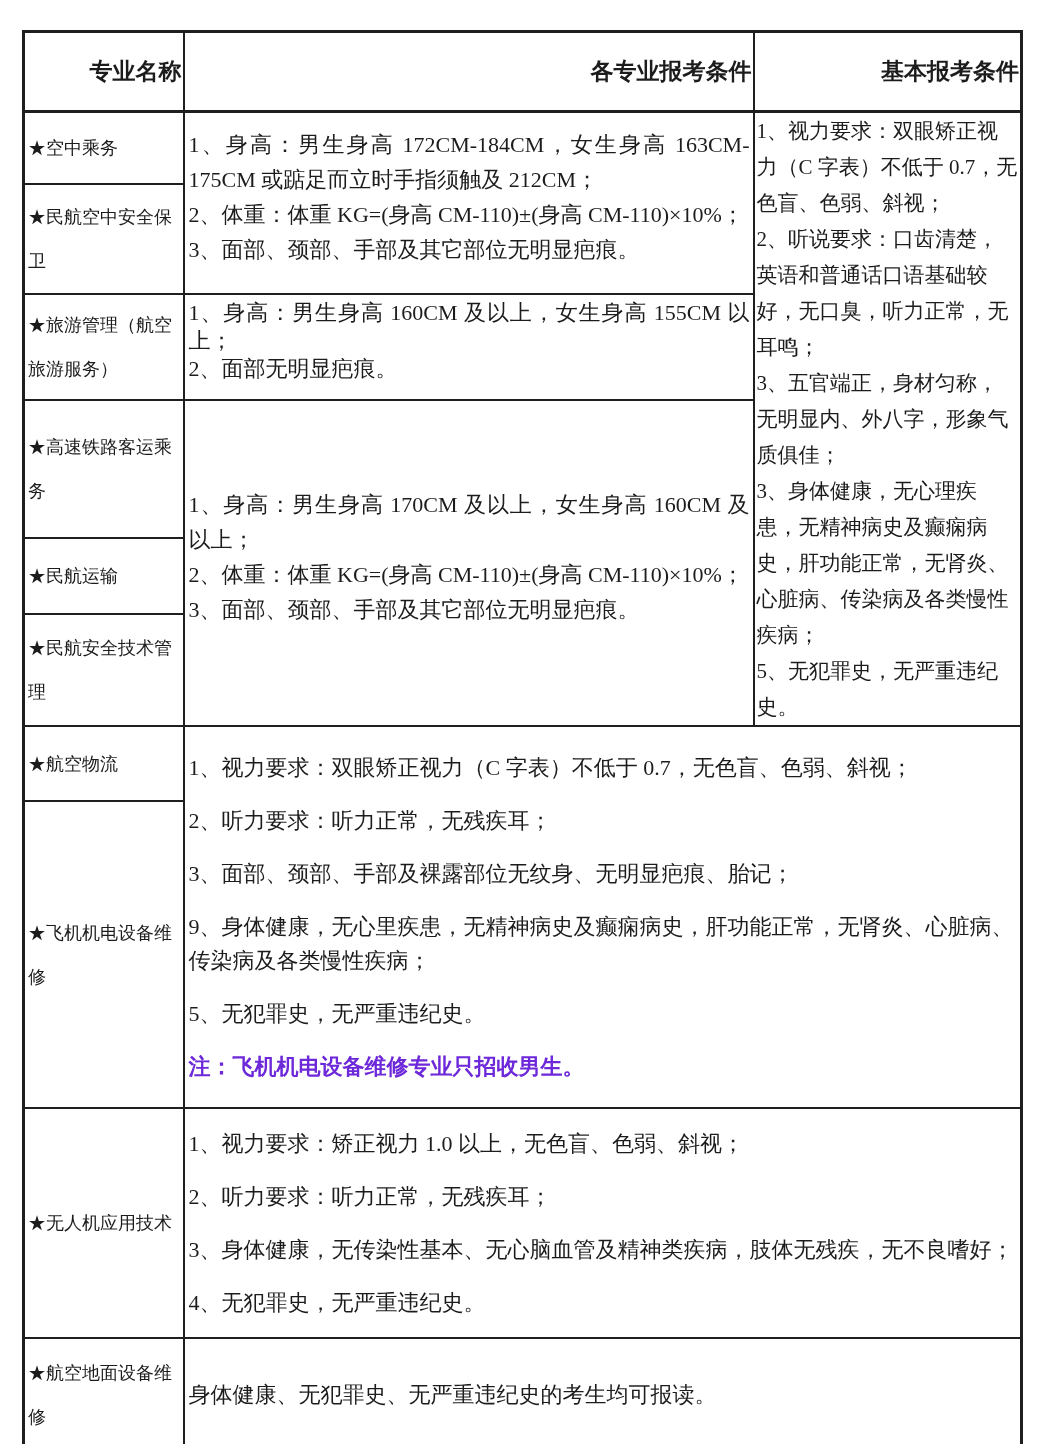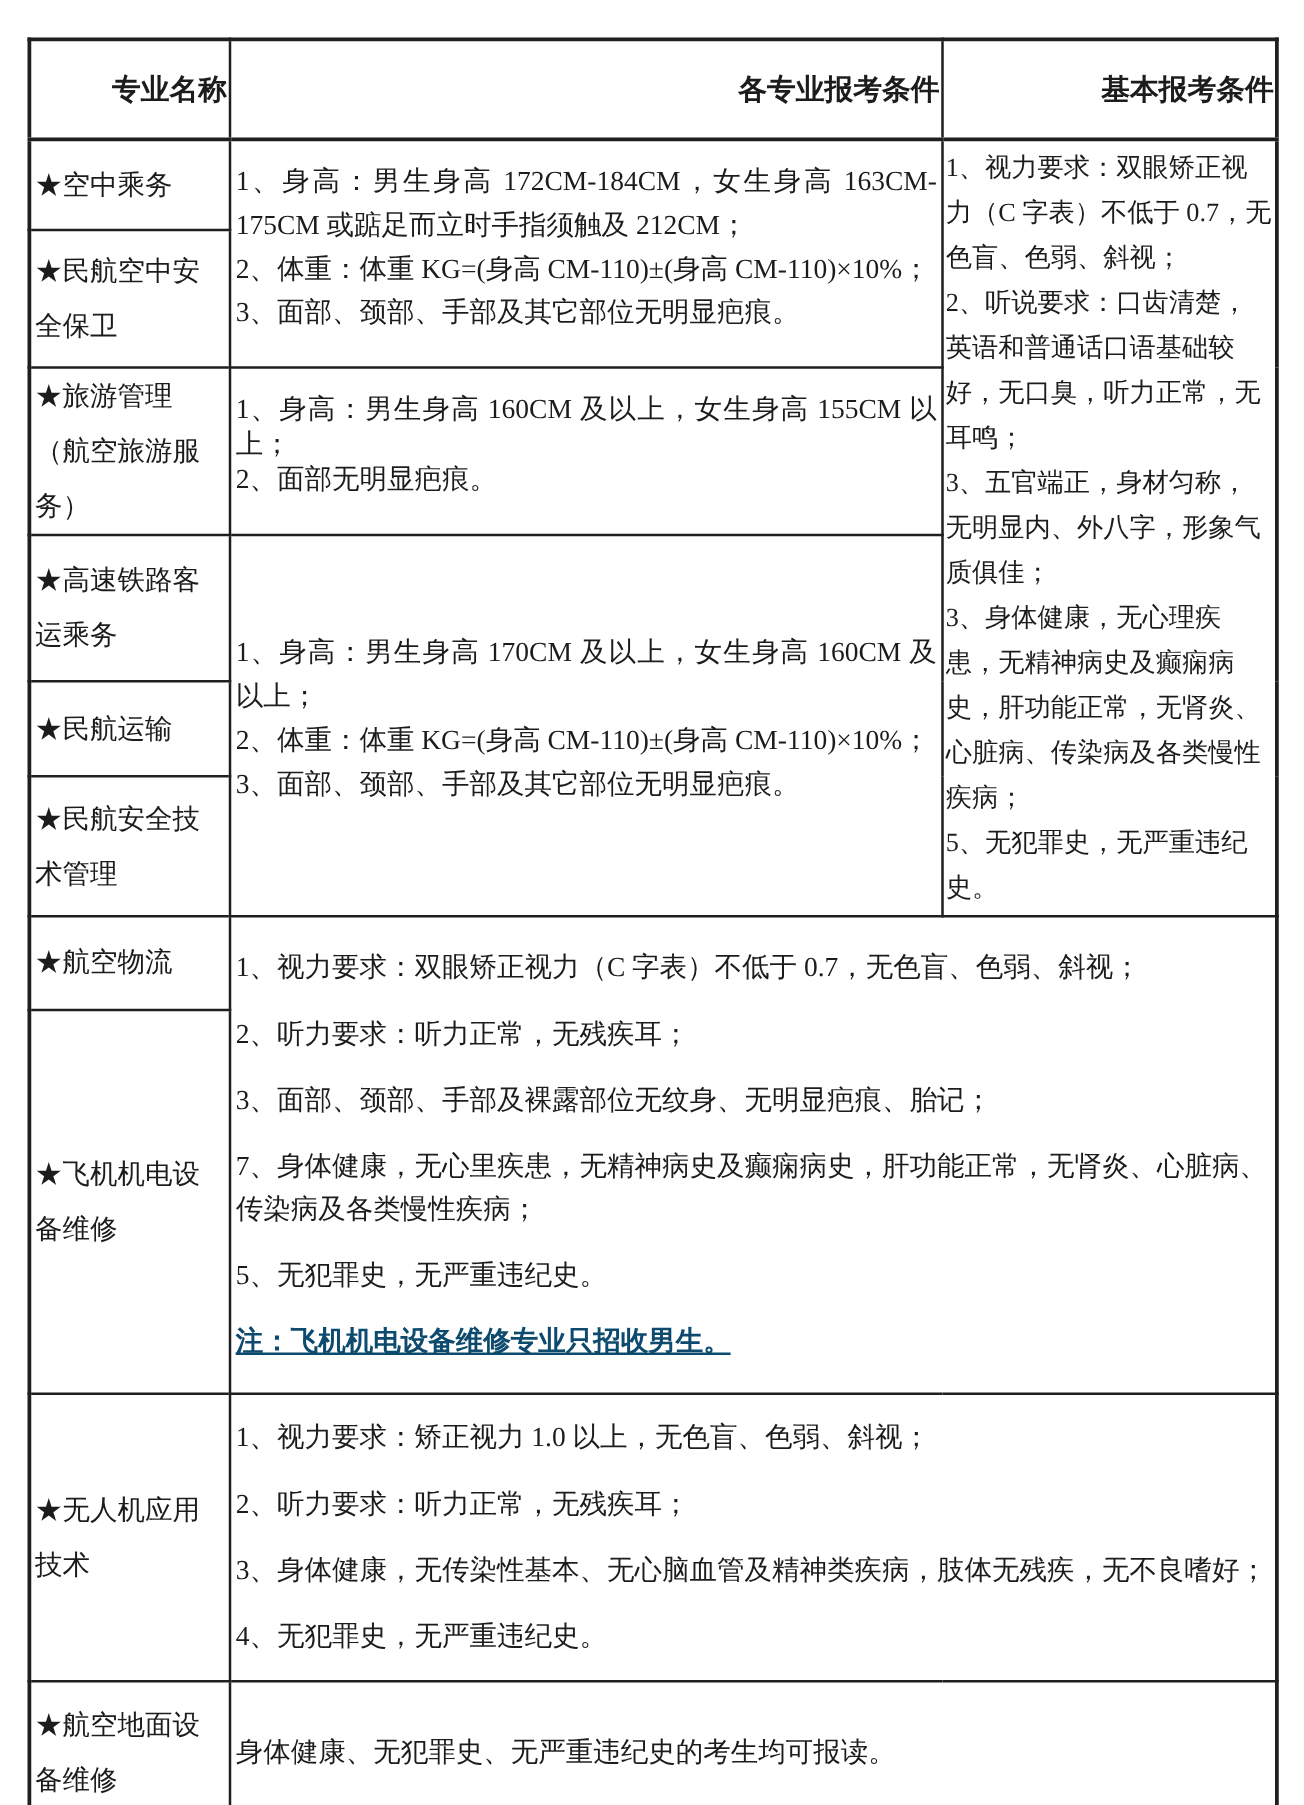--- a/index.html
+++ b/index.html
@@ -22,21 +22,21 @@
     vertical-align:middle;
     overflow:hidden;
   }
   th{
     font-weight:bold;
     font-size:23px;
     text-align:right;
     border-bottom:3px solid #1f1f1f;
   }
   td.major{
-    font-size:22px;
+    font-size:18px;
     line-height:44px;
     padding:0 1px 0 3px;
     text-align:left;
   }
   td.cond{
     font-size:22px;
     padding:0 3px 12px 4px;
     text-align:justify;
   }
   td.cond p{margin:0;line-height:35px;}
@@ -47,23 +47,22 @@
   }
   td.basic p{margin:0;line-height:36px;}
   td.wide{
     font-size:22px;
     padding:0 6px 0 4px;
     text-align:left;
   }
   td.wide p{margin:0 0 19px 0;line-height:34px;}
   td.wide p:last-child{margin-bottom:0;}
   p.note{
-    color:#0c4a6e;
+    color:#6d28d9;
     font-weight:bold;
-    text-decoration:underline;
   }
   tr.h80{height:80px;}  tr.h72{height:72px;}  tr.h110{height:110px;}
   tr.h106{height:106px;} tr.h117{height:117px;margin-top:36px;} tr.h76{height:76px;}
   tr.h112{height:112px;} tr.h75{height:75px;}  tr.h307{height:307px;}
   tr.h230{height:230px;} tr.h115{height:115px;}
 </style>
 </head>
 <body>
 
 <table class="adm">
@@ -124,21 +123,21 @@
   <tr class="h112">
     <td class="major">★民航安全技术管理</td>
   </tr>
 
   <tr class="h75">
     <td class="major">★航空物流</td>
     <td class="wide" colspan="2" rowspan="2">
       <p>1、视力要求：双眼矫正视力（C 字表）不低于 0.7，无色盲、色弱、斜视；</p>
       <p>2、听力要求：听力正常，无残疾耳；</p>
       <p>3、面部、颈部、手部及裸露部位无纹身、无明显疤痕、胎记；</p>
-      <p>7、身体健康，无心里疾患，无精神病史及癫痫病史，肝功能正常，无肾炎、心脏病、传染病及各类慢性疾病；</p>
+      <p>9、身体健康，无心里疾患，无精神病史及癫痫病史，肝功能正常，无肾炎、心脏病、传染病及各类慢性疾病；</p>
       <p>5、无犯罪史，无严重违纪史。</p>
       <p class="note">注：飞机机电设备维修专业只招收男生。</p>
     </td>
   </tr>
 
   <tr class="h307">
     <td class="major">★飞机机电设备维修</td>
   </tr>
 
   <tr class="h230">

